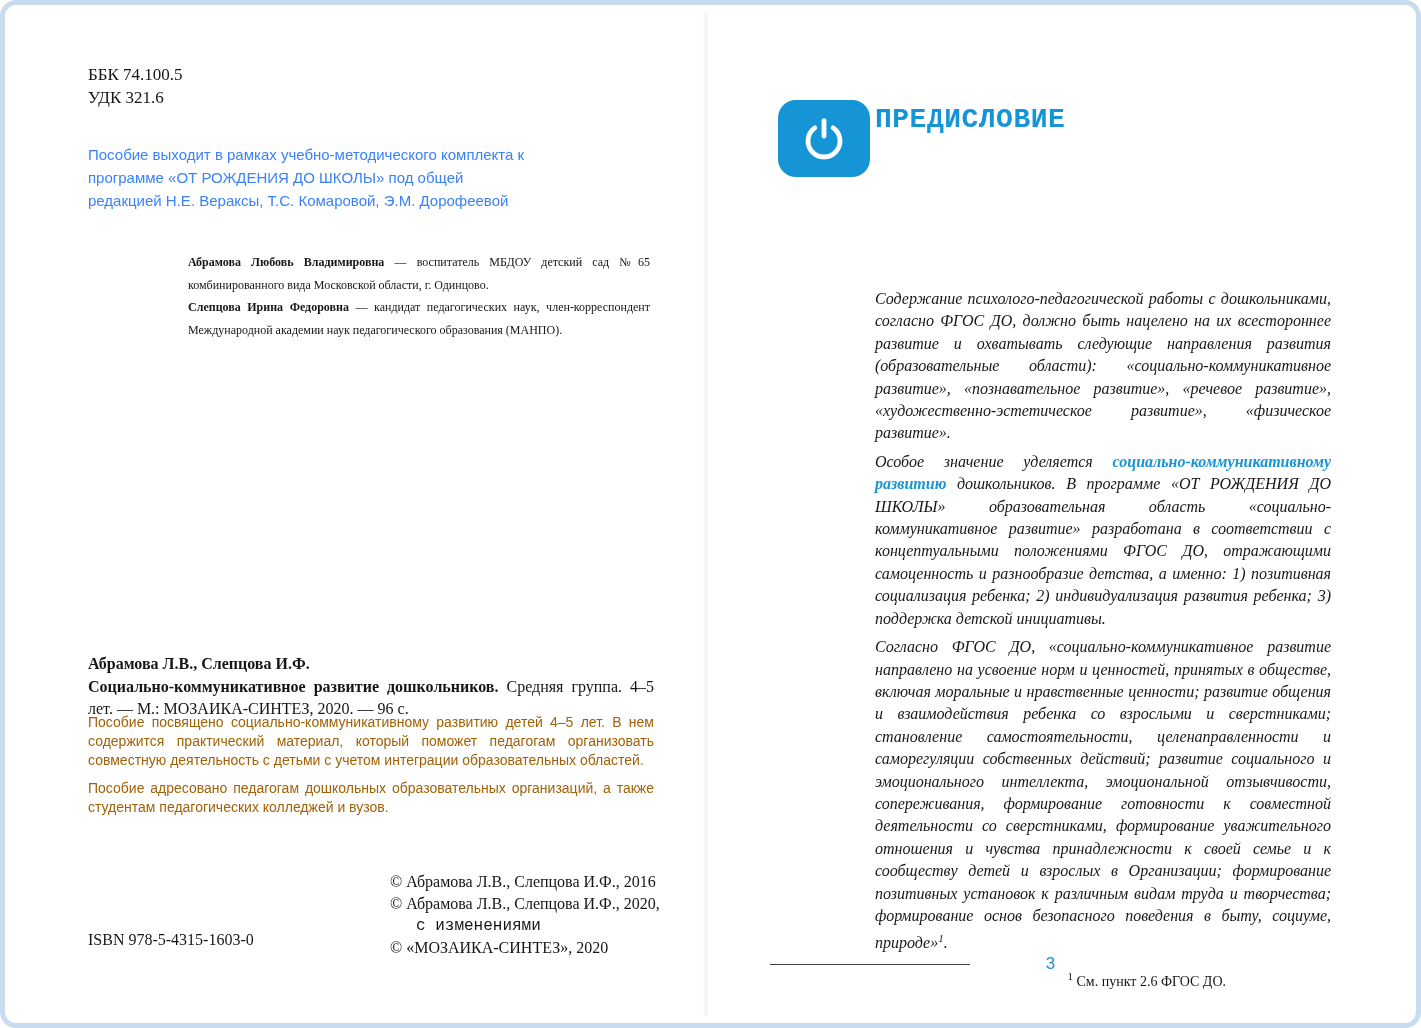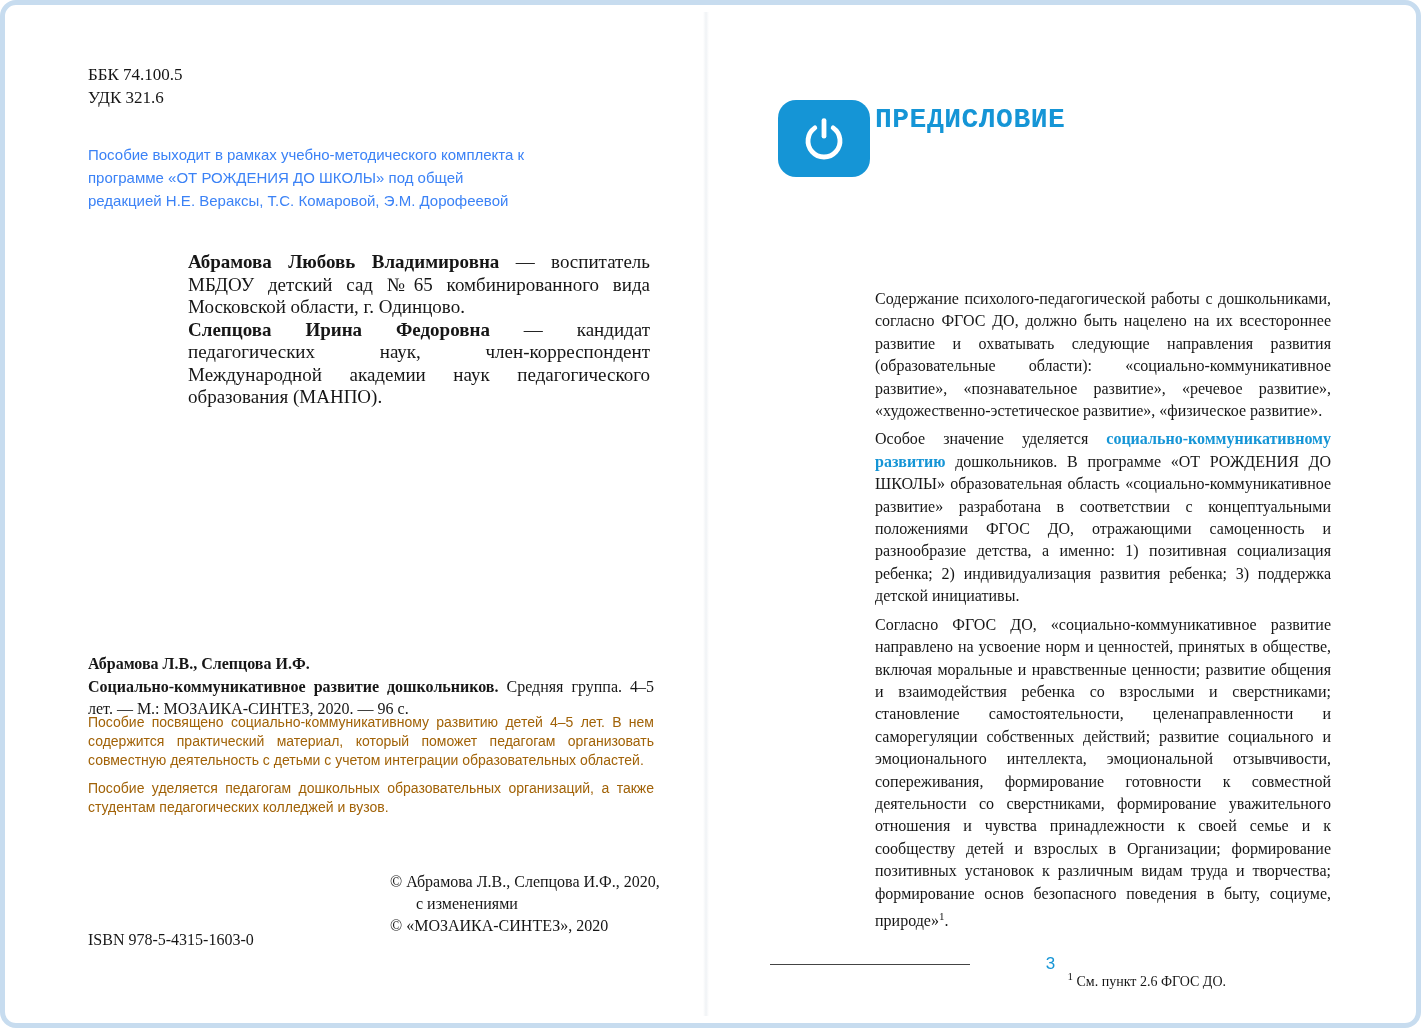--- a/index.html
+++ b/index.html
@@ -26,34 +26,34 @@
   
   .left-page { position:absolute; left:0; top:5px; width:710px; height:1028px; }
   .bbk-block { position:absolute; left:88px; top:58px; font-size:17px; line-height:23px; }
   .series-note {
     position:absolute; left:88px; top:138px; width:452px;
     font-family:"Liberation Sans", sans-serif;
     font-size:15px; line-height:23px; color:#3b82f6;
   }
   .authors-block {
     position:absolute; left:188px; top:246px; width:462px;
-    font-size:19px; line-height:22.5px; text-align:justify;font-family:Liberation Serif, serif;
+    font-size:12px; line-height:22.5px; text-align:justify;font-family:Liberation Serif, serif;
   }
   .bib-block {
     position:absolute; left:88px; top:640px; width:566px;
     font-size:16px; line-height:22.5px; text-align:justify;margin-top:8px;
   }
   .annotation {
     position:absolute; left:88px; top:708px; width:566px;
     font-family:"Liberation Sans", sans-serif;
     font-size:14px; line-height:19px; text-align:justify; color:#a16207;
   }
   .annotation p + p { margin-top:9px; }
   .copyright { position:absolute; left:390px; top:866px; font-size:16px; line-height:22px; }
-  .copyright .indent { padding-left:26px; }
+  .copyright .indent { padding-left:26px;font-family:Liberation Mono, monospace; }
   .isbn { position:absolute; left:88px; top:926px; font-size:16px; }
 
   
   .right-page { position:absolute; left:770px; top:0; width:561px; height:1028px; }
   .preface-title {
     position:absolute; left:105px; top:64px;
     font-family:Liberation Mono, monospace;
     font-weight:bold; font-size:28px; letter-spacing:0.5px;
     color:var(--accent, #1595d6);
     margin-top:40px;
@@ -61,20 +61,21 @@
   .preface-icon {
     position:absolute; left:8px; top:100px; width:92px; height:77px;
     background:var(--accent, #1595d6);
     border-radius:18px;
     display:flex; align-items:center; justify-content:center;
   }
   .preface-body {
     position:absolute; left:105px; top:288px; width:456px;
     font-size:16px; line-height:22.4px; text-align:justify;
     hyphens:auto;
+    font-style:italic;
   }
   .preface-body p + p { margin-top:6px; }
   .hl { color:var(--accent, #1595d6); font-weight:bold; }
   sup { font-size:11px; }
   .footnote-wrap { position:absolute; left:0; top:964px; width:456px;text-align:right; }
   .footnote-rule { width:200px; border-top:1px solid #444; margin-bottom:5px; }
   .footnote-text { font-size:14px; padding-left:30px; }
   .page-num {
     position:absolute; left:0; top:954px; width:561px; text-align:center;
     font-family:"Liberation Sans", sans-serif;
@@ -102,24 +103,25 @@
     <p><b>Слепцова Ирина Федоровна</b><span> — кандидат педагогических наук, член-корреспондент Международной академии наук педагогического образования (МАНПО).</span></p>
   </div>
 
   <div class="bib-block">
     <p><b>Абрамова Л.В., Слепцова И.Ф.</b></p>
     <p><b>Социально-коммуникативное развитие дошкольников.</b><span> Средняя группа. 4–5 лет. — М.: МОЗАИКА-СИНТЕЗ, 2020. — 96 с.</span></p>
   </div>
 
   <div class="annotation">
     <p>Пособие посвящено социально-коммуникативному развитию детей 4–5 лет. В нем содержится практический материал, который поможет педагогам организовать совместную деятельность с детьми с учетом интеграции образовательных областей.</p>
-    <p>Пособие уделяется педагогам дошкольных образовательных организаций, а также студентам педагогических колледжей и вузов.</p>
+    <p>Пособие адресовано педагогам дошкольных образовательных организаций, а также студентам педагогических колледжей и вузов.</p>
   </div>
 
   <div class="copyright">
+    <p>© Абрамова Л.В., Слепцова И.Ф., 2016</p>
     <p>© Абрамова Л.В., Слепцова И.Ф., 2020,</p>
     <p class="indent">с изменениями</p>
     <p>© «МОЗАИКА-СИНТЕЗ», 2020</p>
   </div>
 
   <div class="isbn">ISBN 978-5-4315-1603-0</div>
 
 </div>
 
 <div class="right-page">

